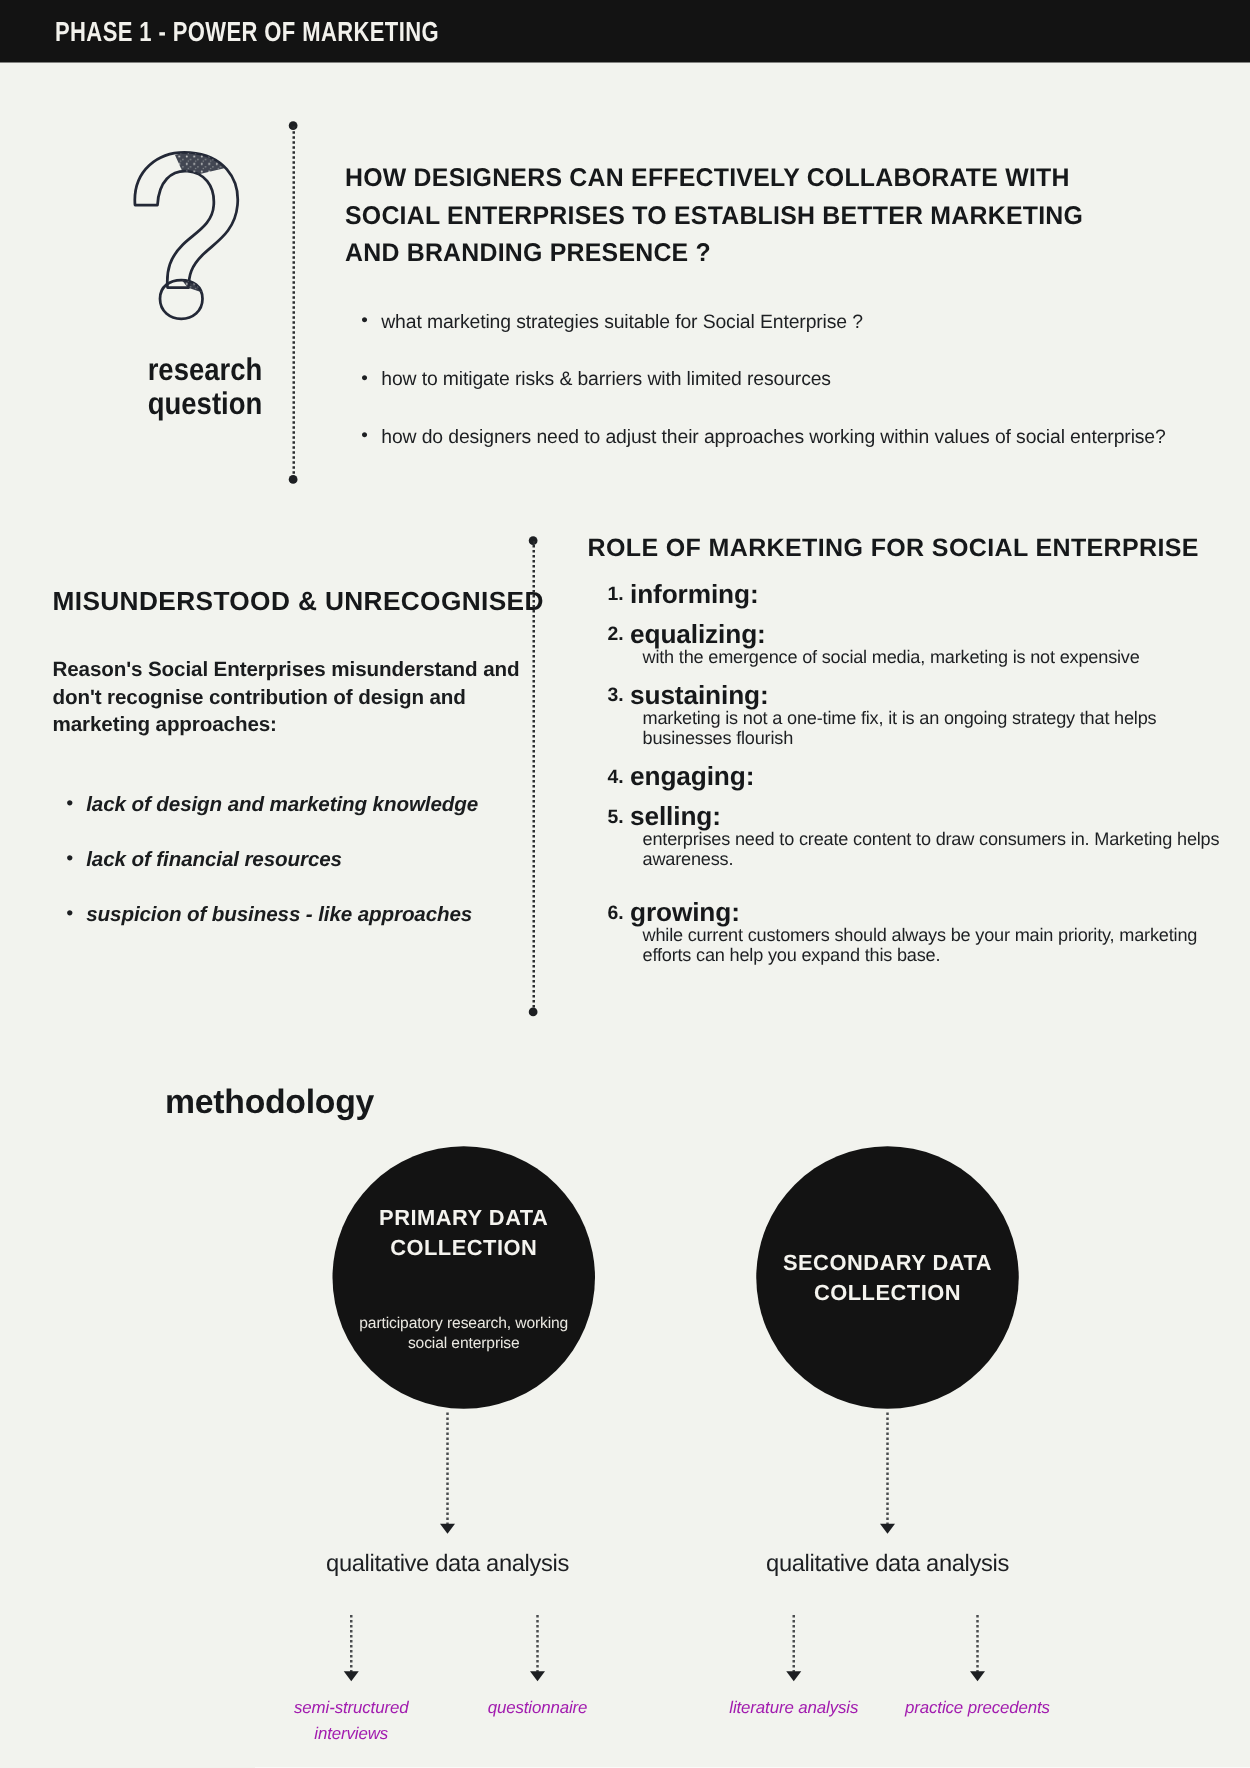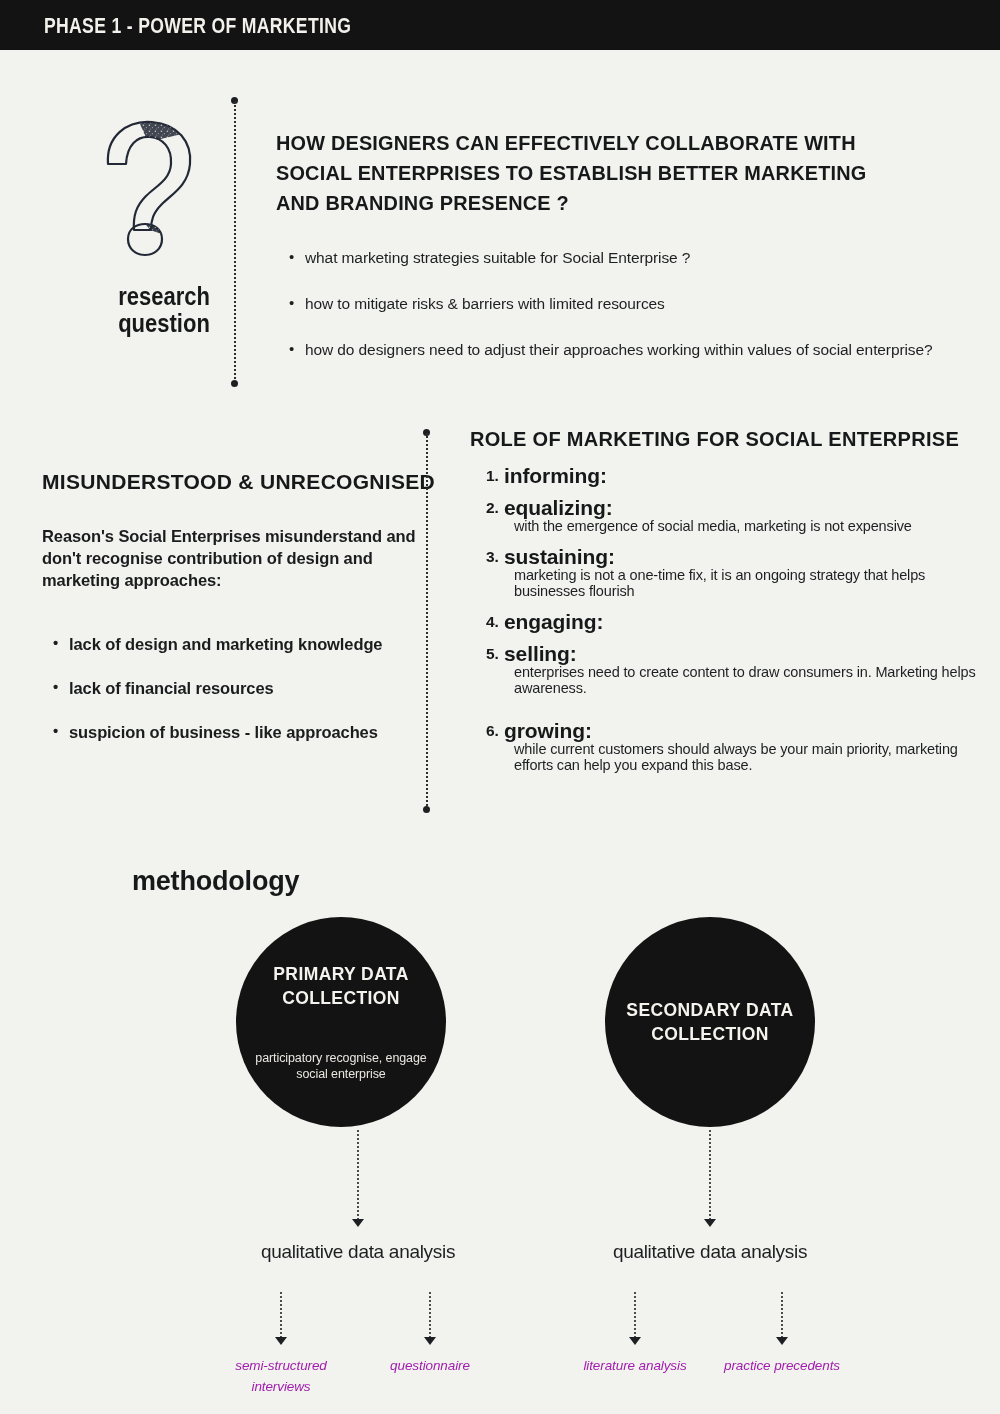--- a/index.html
+++ b/index.html
@@ -132,20 +132,21 @@
     font-weight: 700;
     font-size: 16.5px;
     line-height: 22px;
     color: #1a1c1e;
     letter-spacing: -0.1px;
   }
   .mis-bullets {
     position: absolute;
     left: 52px; top: 634px;
     width: 390px;
+    font-style: italic;
   }
   .mis-bullets li {
     font-weight: 700;
     font-size: 16.5px;
     line-height: 20px;
     margin-bottom: 24px;
     color: #1a1c1e;
     letter-spacing: -0.1px;
   }
 
@@ -226,21 +227,21 @@
     width: 180px;
   }
   .circle .c-sub {
     font-size: 12.5px;
     line-height: 16px;
     color: #e9e7e0;
     letter-spacing: -0.1px;
     margin-top: 11px;
     width: 180px;
   }
-  .circle.c1 { left: 236px; top: 917px; gap: 29px; }
+  .circle.c1 { left: 266px; top: 917px; gap: 29px; }
   .circle.c2 { left: 605px; top: 917px; }
   .circle.c2 .c-title { margin-top: 0; }
 
   
   .arrow-line {
     position: absolute;
     border-left: 2px dotted #4a4c4e;
   }
   .arrow-head {
     position: absolute;
@@ -379,21 +380,21 @@
       <span class="num">6.</span>
       <span class="ttl">growing:</span>
       <span class="desc">while current customers should always be your main priority, marketing efforts can help you expand this base.</span>
     </div>
   </div>
 
   <div class="meth-title">methodology</div>
 
   <div class="circle c1">
     <div class="c-title">PRIMARY DATA COLLECTION</div>
-    <div class="c-sub">participatory recognise, engage social enterprise</div>
+    <div class="c-sub">participatory research, working social enterprise</div>
   </div>
 
   <div class="circle c2">
     <div class="c-title">SECONDARY DATA COLLECTION</div>
   </div>
 
   <div class="arrow-line" style="left:357px; top:1130px; height:90px;"></div>
   <div class="arrow-head" style="left:352px; top:1219px;"></div>
 
   <div class="arrow-line" style="left:709px; top:1130px; height:90px;"></div>

